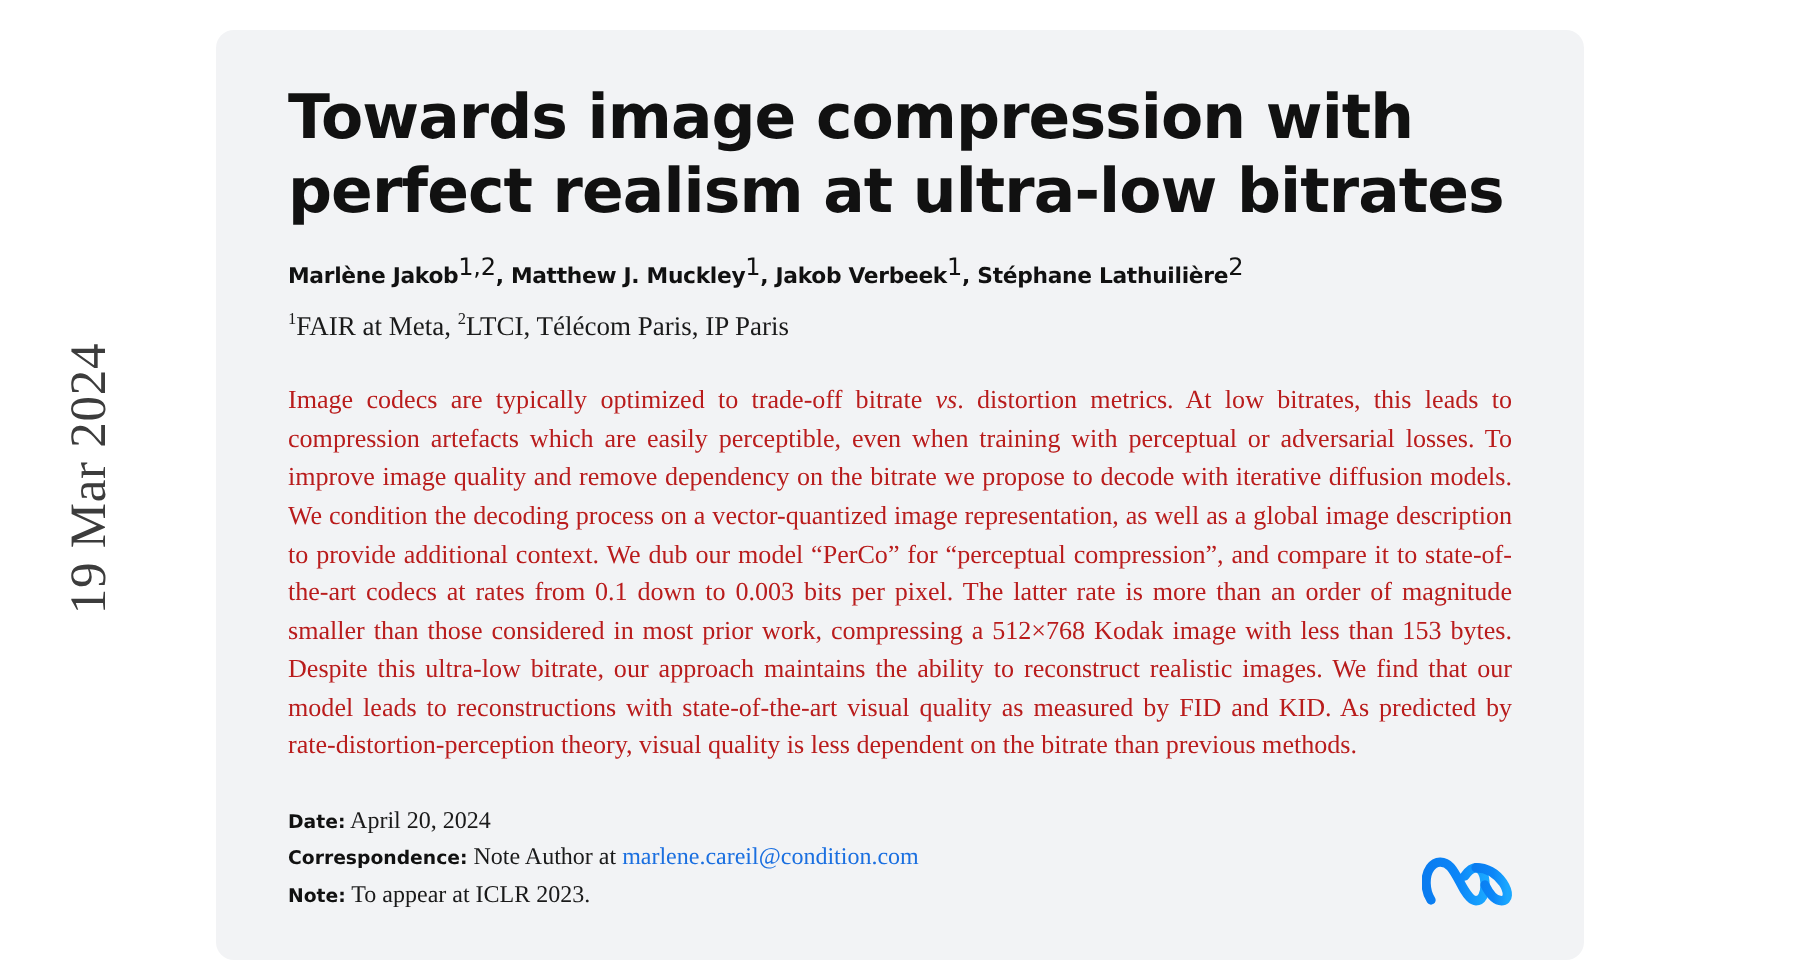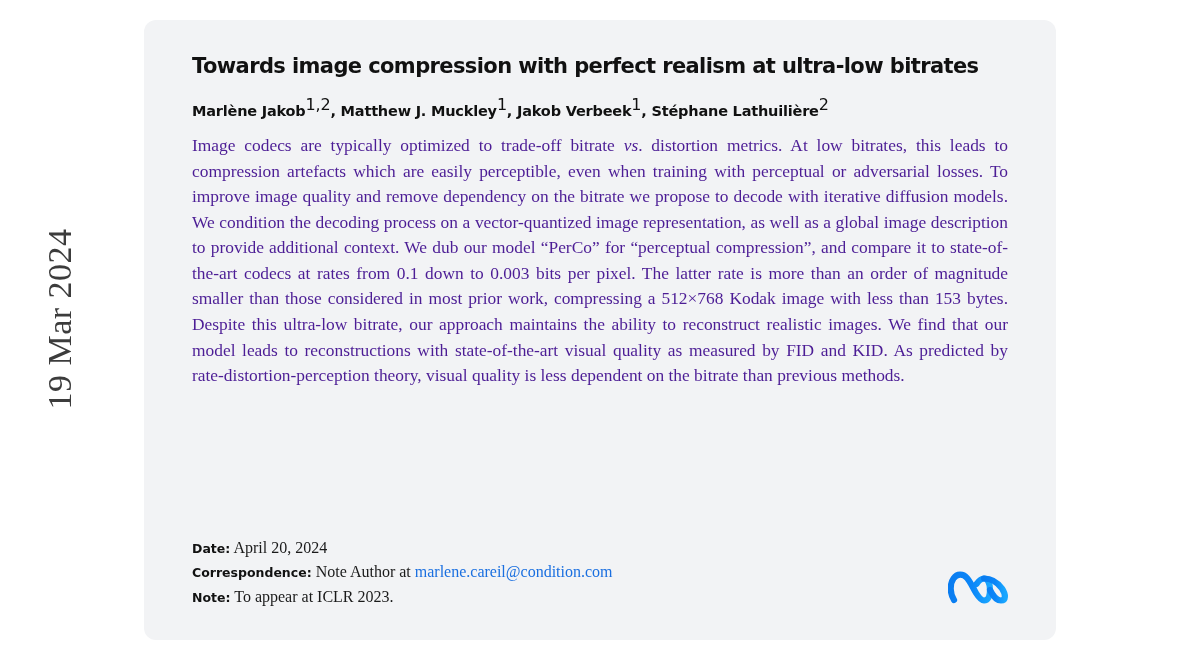--- a/index.html
+++ b/index.html
@@ -55,21 +55,21 @@
     background: #f2f3f5;
     border-radius: 12px;
     box-sizing: border-box;
     padding: 34px 48px 20px 48px;
     overflow: hidden;
   }
 
   #paper-title {
     font-family: "DejaVu Sans", sans-serif;
     font-weight: bold;
-    font-size: 21px;
+    font-size: 41px;
     line-height: 1.2;
     letter-spacing: -0.6px;
     color: #111111;
     margin: 0 0 16px 0;
     max-width: 860px;
   }
 
   #authors {
     font-family: "DejaVu Sans", sans-serif;
     font-weight: bold;
@@ -85,21 +85,21 @@
     font-size: 18px;
     color: #1a1a1a;
     margin: 0 0 26px 0;
   }
   #affiliations sup { font-size: 11px; }
 
   #abstract {
     font-family: "Liberation Serif", serif;
     font-size: 17.4px;
     line-height: 1.47;
-    color: #4c1d95;
+    color: #b91c1c;
     text-align: justify;
     margin: 0 0 24px 0;
     max-width: 858px;
   }
   #abstract i { font-style: italic; }
 
   .meta-line {
     font-family: "Liberation Serif", serif;
     font-size: 16px;
     line-height: 1.55;
@@ -143,20 +143,23 @@
   </div>
 
   <div id="paper-card">
 
     <h1 id="paper-title">Towards image compression with perfect realism at ultra-low bitrates</h1>
 
     <div id="authors">
       <span>Marlène Jakob</span><sup>1,2</sup><span>, </span><span>Matthew J. Muckley</span><sup>1</sup><span>, </span><span>Jakob Verbeek</span><sup>1</sup><span>, </span><span>Stéphane Lathuilière</span><sup>2</sup>
     </div>
 
+    <div id="affiliations">
+      <sup>1</sup><span>FAIR at Meta, </span><sup>2</sup><span>LTCI, Télécom Paris, IP Paris</span>
+    </div>
 
     <div id="abstract">
       <span>Image codecs are typically optimized to trade-off bitrate </span><i>vs</i><span>. distortion metrics. At low bitrates, this leads to compression artefacts which are easily perceptible, even when training with perceptual or adversarial losses. To improve image quality and remove dependency on the bitrate we propose to decode with iterative diffusion models. We condition the decoding process on a vector-quantized image representation, as well as a global image description to provide additional context. We dub our model “PerCo” for “perceptual compression”, and compare it to state-of-the-art codecs at rates from 0.1 down to 0.003 bits per pixel. The latter rate is more than an order of magnitude smaller than those considered in most prior work, compressing a 512×768 Kodak image with less than 153 bytes. Despite this ultra-low bitrate, our approach maintains the ability to reconstruct realistic images. We find that our model leads to reconstructions with state-of-the-art visual quality as measured by FID and KID. As predicted by rate-distortion-perception theory, visual quality is less dependent on the bitrate than previous methods.</span>
     </div>
 
     <div id="meta-block">
       <div class="meta-line">
         <span class="meta-label">Date:</span>
         <span>April 20, 2024</span>
       </div>

